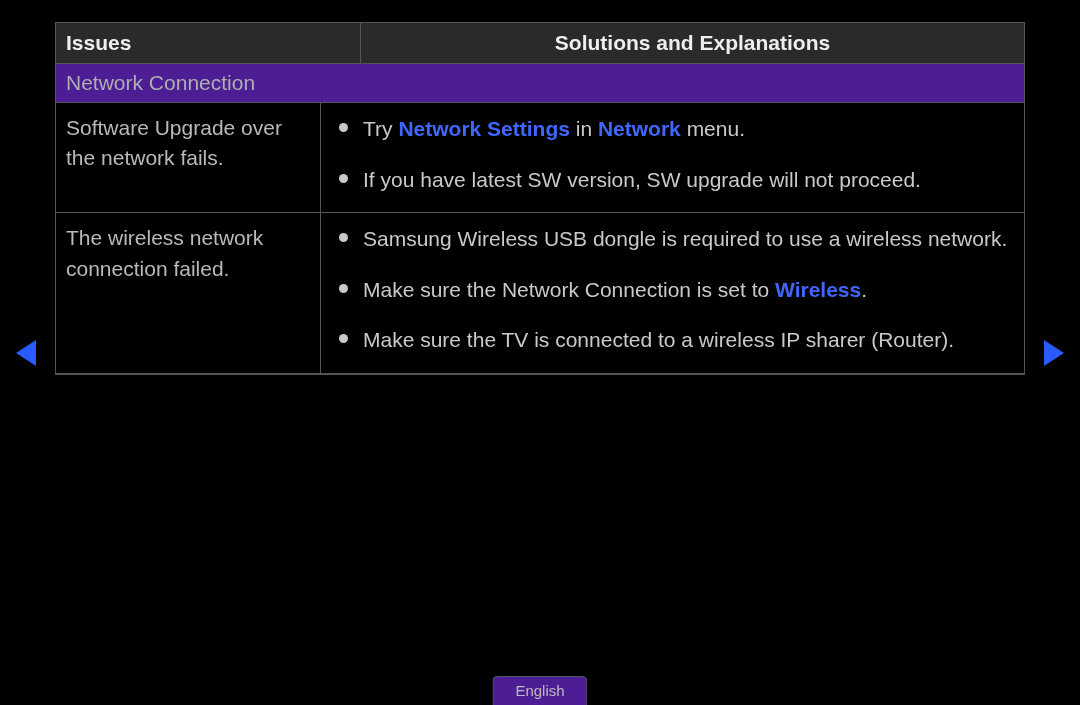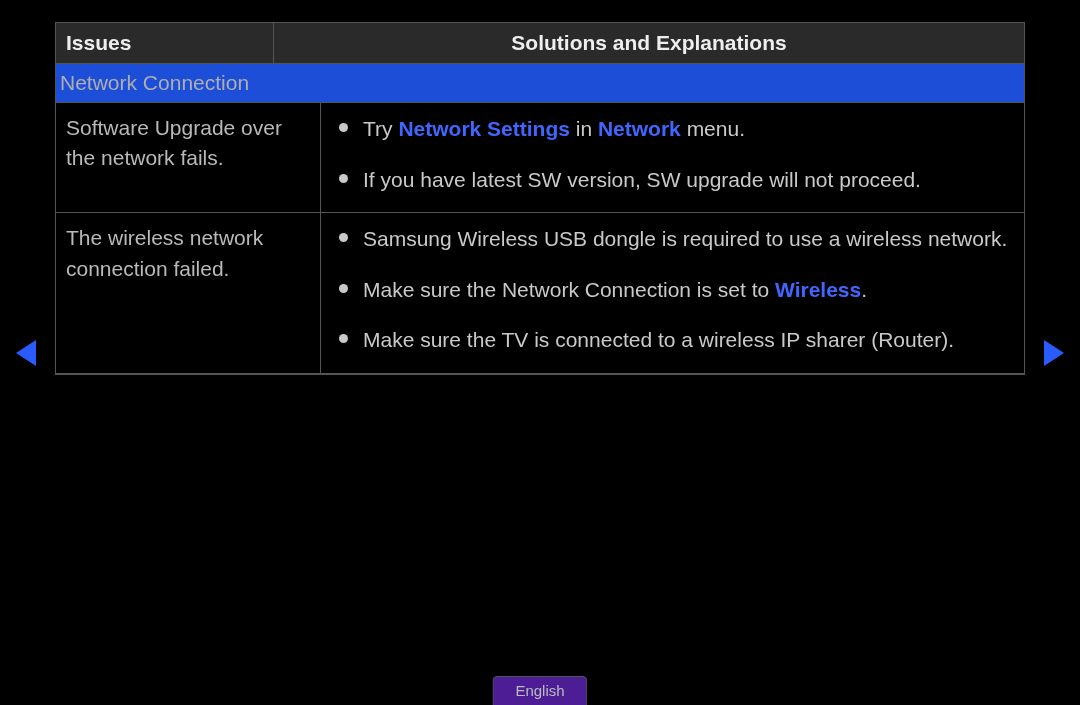--- a/index.html
+++ b/index.html
@@ -24,26 +24,26 @@
     display: flex;
     background: #2a2a2a;
     border-bottom: 1px solid #555;
   }
   .th {
     padding: 8px 10px;
     font-weight: bold;
     color: #eee;
     font-size: 21px;
   }
-  .col-issues { width: 218px; border-right: 1px solid #555; }
+  .col-issues { width: 305px; border-right: 1px solid #555; }
   .col-solutions { flex: 1; text-align: center; }
   .category-row {
-    background: #1d4ed8;
+    background: #4c1d95;
     border-bottom: 1px solid #555;
-    padding: 7px 4px;
+    padding: 7px 10px;
     font-size: 21px;
     color: #aeaeae;
   }
   .body-row {
     display: flex;
     border-bottom: 1px solid #555;
   }
   .td-issue {
     width: 265px;
     border-right: 1px solid #555;

